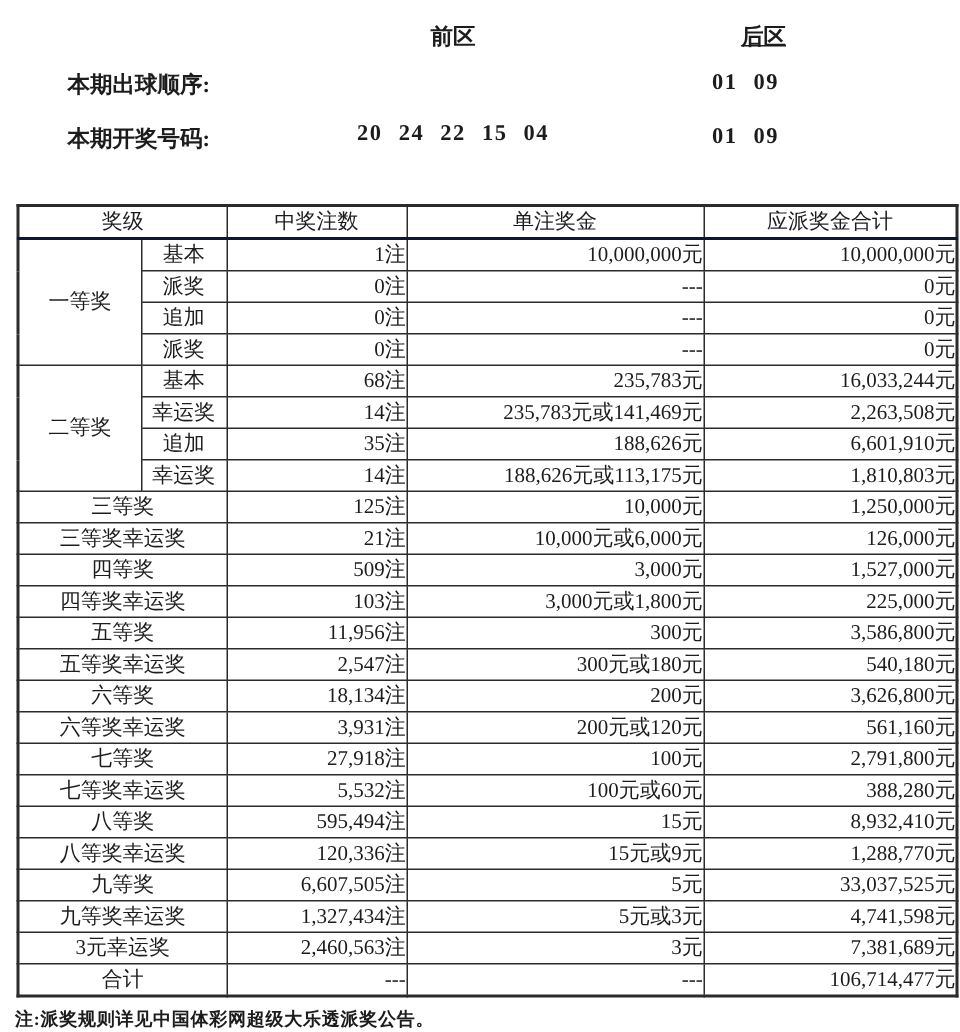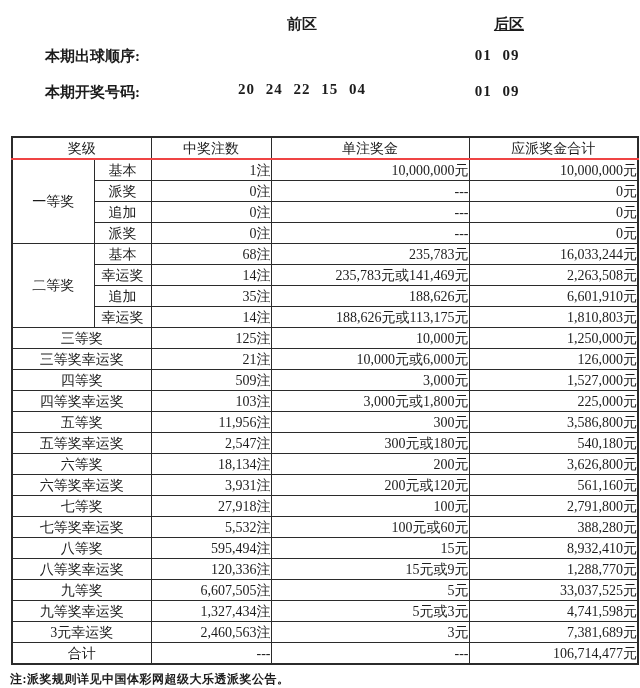--- a/index.html
+++ b/index.html
@@ -44,21 +44,21 @@
   }
   table.prize td, table.prize th {
     border: 1px solid #2b2b2b;
     height: 20px;
     padding: 0;
     line-height: 19px;
     font-weight: normal;
     overflow: hidden;
   }
   table.prize { border: 2px solid #2b2b2b; }
-  table.prize thead th { border-bottom: 2px solid #ef4444; }
+  table.prize thead th { border-bottom: 2px solid #0f172a; }
   .c   { text-align: center; }
   .num { text-align: right; padding-right: 6px; }
   
   .note   { margin: 6px 0 0 10px; font-size: 12px; font-weight: bold; letter-spacing: 0.5px; }
 </style>
 </head>
 <body>
 
 <div class="top">
   <span class="abs cx zone-front">前区</span>

